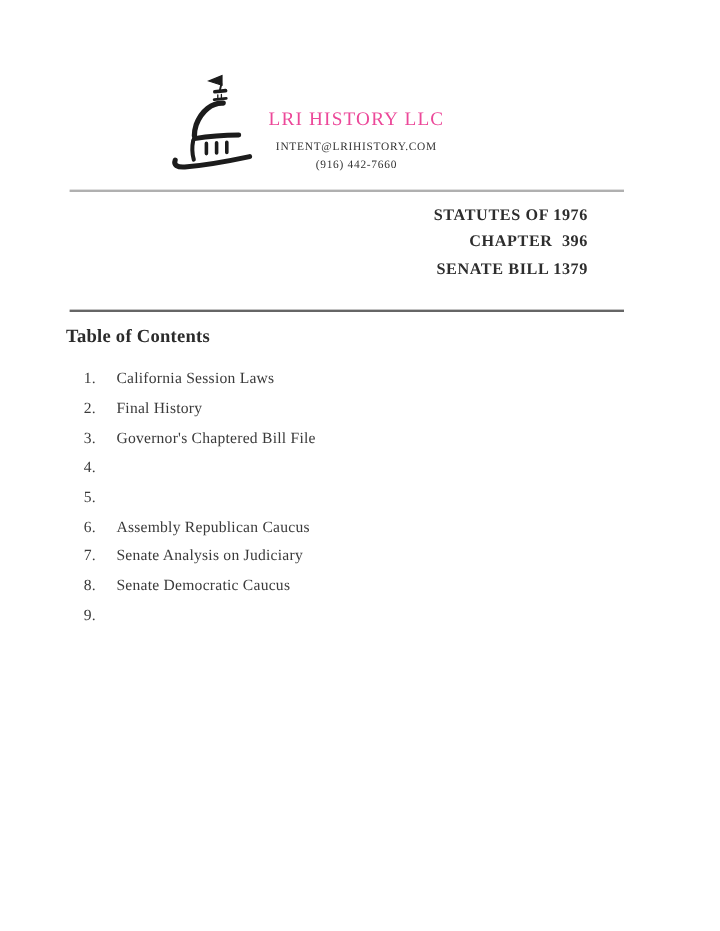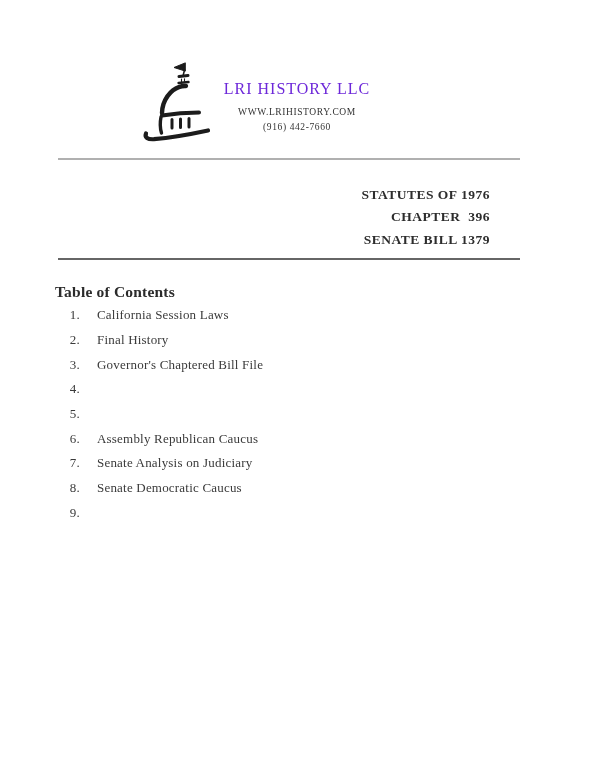--- a/index.html
+++ b/index.html
@@ -28,22 +28,22 @@
   .header-text {
     position: absolute;
     left: 187px;
     top: 75px;
     width: 220px;
     text-align: center;
   }
   .company-name {
     font-size: 16px;
     letter-spacing: 1px;
-    color: #6d28d9;
-    margin: 5px 0 7px 0;
+    color: #ec4899;
+    margin: 16px 0 7px 0;
     white-space: nowrap;
   }
   .contact-line {
     font-size: 9.5px;
     letter-spacing: 0.6px;
     color: #333333;
     line-height: 15px;
     white-space: nowrap;
   }
 
@@ -61,37 +61,37 @@
   .rule-2 {
     top: 258px;
     height: 1.5px;
     background: #666666;
   }
 
   
   .reference {
     position: absolute;
     right: 110px;
-    top: 184px;
+    top: 168px;
     text-align: right;
     font-weight: bold;
     font-size: 13.5px;
     letter-spacing: 0.5px;
     color: #2d2d2d;
     line-height: 22.3px;
   }
   .reference div {
     white-space: pre;
   }
 
   
   .toc-title {
     position: absolute;
     left: 55px;
-    top: 283px;
+    top: 272px;
     font-size: 15.5px;
     font-weight: bold;
     color: #2b2b2b;
     letter-spacing: 0.2px;
   }
   .toc-list {
     position: absolute;
     left: 0;
     top: 303px;
     margin: 0;
@@ -138,21 +138,21 @@
       <path d="M23,57 C22,62 22,68 23.5,73" stroke-width="3.4"></path>
 
       <path d="M34,59.5 v8.5 M42.5,59 v8.5 M51,58.5 v8.5" stroke-width="3"></path>
 
       <path d="M8,73.5 C6.5,77.5 9.5,79.6 16,79.2 C36,77.5 56,73.5 70,70.5" stroke-width="4.2"></path>
     </g>
   </svg>
 
   <div class="header-text">
     <div class="company-name">LRI HISTORY LLC</div>
-    <div class="contact-line">WWW.LRIHISTORY.COM</div>
+    <div class="contact-line">INTENT@LRIHISTORY.COM</div>
     <div class="contact-line">(916) 442-7660</div>
   </div>
 
   <div class="rule rule-1"></div>
 
   <div class="reference">
     <div>STATUTES OF 1976</div>
     <div>CHAPTER  396</div>
     <div>SENATE BILL 1379</div>
   </div>

